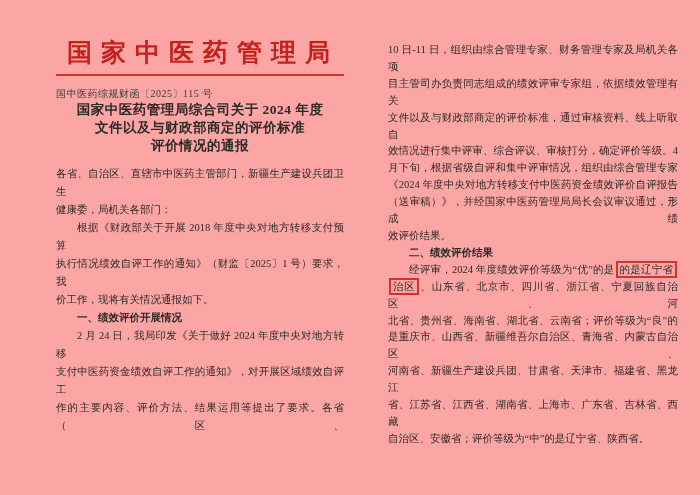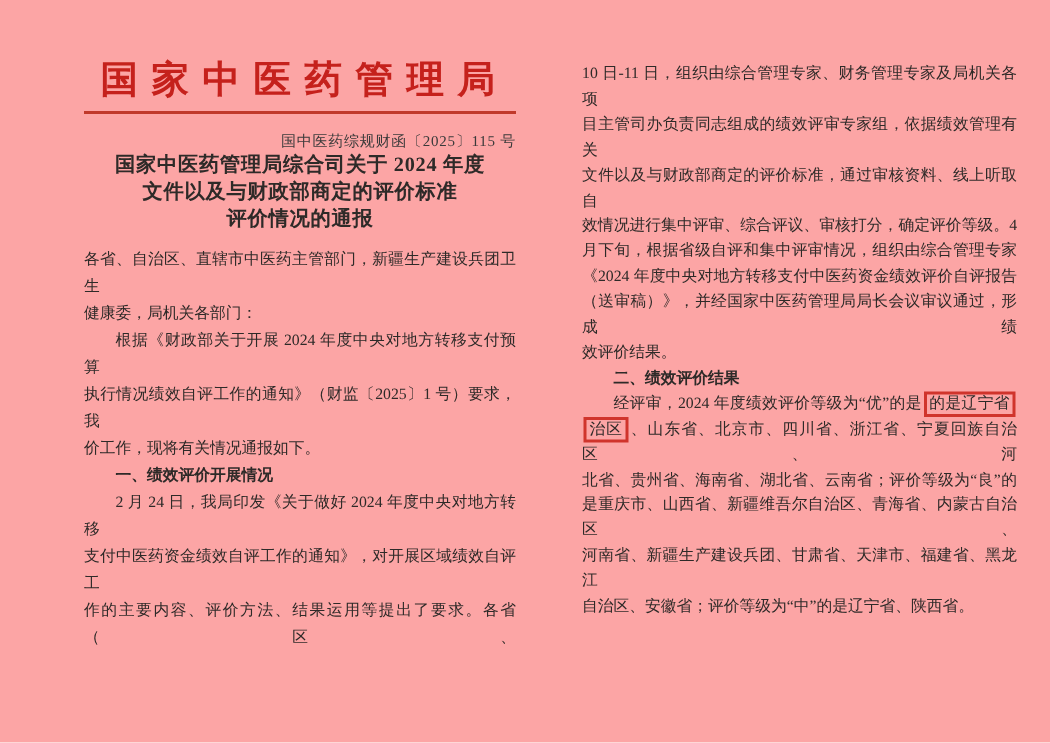--- a/index.html
+++ b/index.html
@@ -7,21 +7,21 @@
     position:relative;width:700px;height:495px;background:#fca5a5;overflow:hidden;
     font-family:"Liberation Serif","DejaVu Serif",serif;color:#2e2a28;
   }
   
   .page1{position:absolute;left:56px;top:30px;width:288px;}
   .agency{
     font-size:25px;font-weight:700;letter-spacing:9px;text-align:center;
     color:#c5211c;white-space:nowrap;margin-top:6px;padding-left:6px;
   }
   .rule{height:2px;background:#c0392b;margin-top:5px;}
-  .docnum{text-align:right;font-size:10px;margin-top:11px;color:#3a3a3a;letter-spacing:.5px;}
+  .docnum{text-align:left;font-size:10px;margin-top:11px;color:#3a3a3a;letter-spacing:.5px;}
   .title{font-weight:700;font-size:13.5px;line-height:18px;text-align:center;letter-spacing:.5px;}
   .body1{margin-top:10px;font-size:10.5px;line-height:18px;}
   
   .page2{position:absolute;left:388px;top:42px;width:290px;font-size:10.5px;line-height:16.9px;}
   
   .line{text-align:justify;}
   .line.j{text-align-last:justify;}
   .ind{text-indent:21px;}
   .b{font-weight:700;}
   .redbox{border:2px solid #d0342c;padding:1px 2px;margin:0 1px;}
@@ -39,21 +39,21 @@
     <div class="title">
       <div>国家中医药管理局综合司关于 2024 年度</div>
       <div>文件以及与财政部商定的评价标准</div>
       <div>评价情况的通报</div>
     </div>
 
     <div class="body1">
       <div class="line j">各省、自治区、直辖市中医药主管部门，新疆生产建设兵团卫生</div>
       <div class="line">健康委，局机关各部门：</div>
 
-      <div class="line j ind">根据《财政部关于开展 2024 年度中央对地方转移支付预算</div>
+      <div class="line j ind">根据《财政部关于开展 2018 年度中央对地方转移支付预算</div>
       <div class="line j">执行情况绩效自评工作的通知》（财监〔2025〕1 号）要求，我</div>
       <div class="line">价工作，现将有关情况通报如下。</div>
 
       <div class="line ind b">一、绩效评价开展情况</div>
 
       <div class="line j ind">2 月 24 日，我局印发《关于做好 2024 年度中央对地方转移</div>
       <div class="line j">支付中医药资金绩效自评工作的通知》，对开展区域绩效自评工</div>
       <div class="line j">作的主要内容、评价方法、结果运用等提出了要求。各省（区、</div>
 
     </div>
@@ -74,17 +74,18 @@
 
     <div class="line j ind">
       <span>经评审，2024 年度绩效评价等级为“优”的是</span><span class="redbox">的是辽宁省</span>
     </div>
     <div class="line j">
       <span class="redbox">治区</span><span>、山东省、北京市、四川省、浙江省、宁夏回族自治区、河</span>
     </div>
     <div class="line j">北省、贵州省、海南省、湖北省、云南省；评价等级为“良”的</div>
     <div class="line j">是重庆市、山西省、新疆维吾尔自治区、青海省、内蒙古自治区、</div>
     <div class="line j">河南省、新疆生产建设兵团、甘肃省、天津市、福建省、黑龙江</div>
+    <div class="line j">省、江苏省、江西省、湖南省、上海市、广东省、吉林省、西藏</div>
     <div class="line">自治区、安徽省；评价等级为“中”的是辽宁省、陕西省。</div>
 
   </div>
 
 </div>
 
 </body></html>

